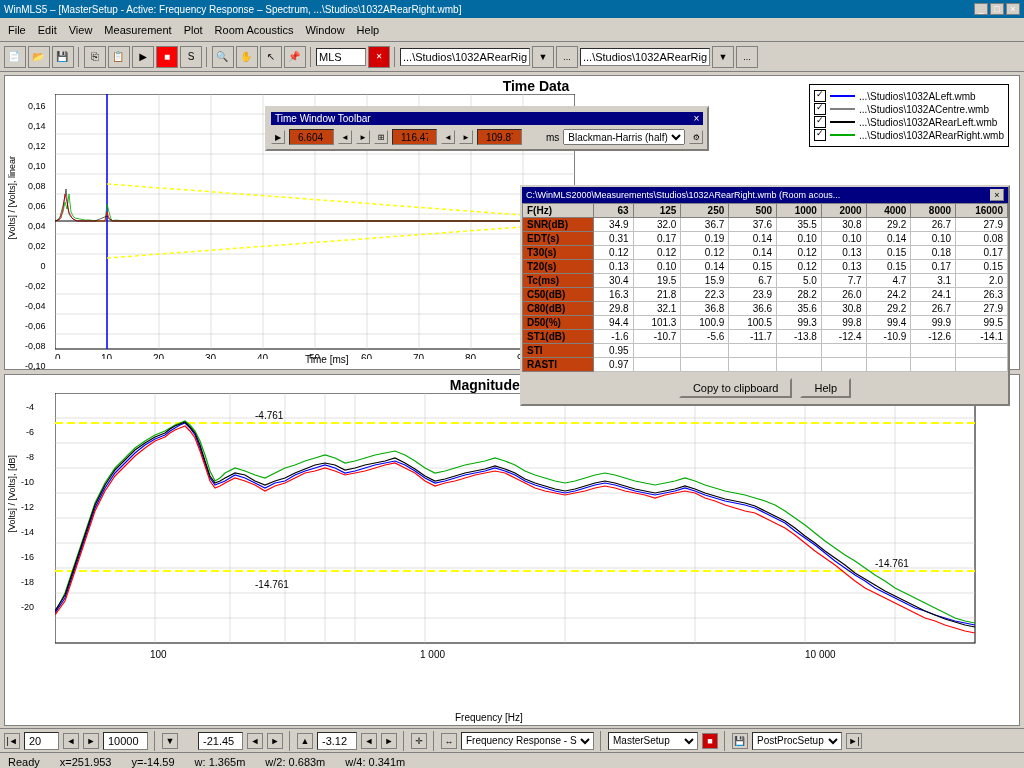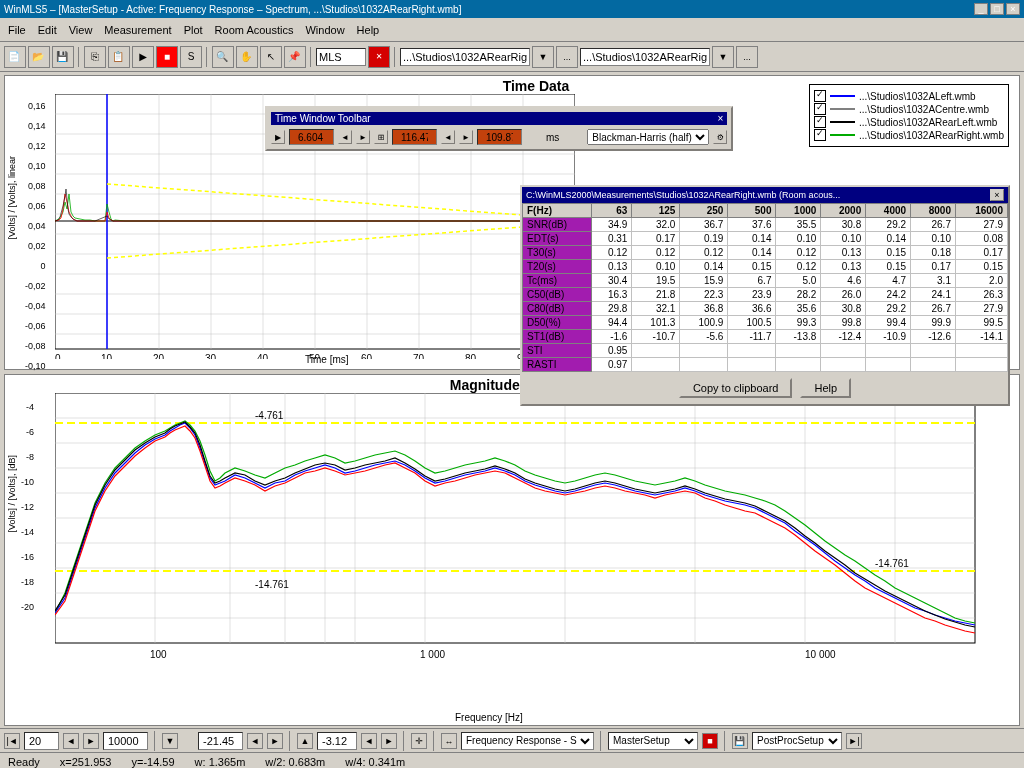--- a/index.html
+++ b/index.html
@@ -38,21 +38,21 @@
     .tw-controls { display: flex; align-items: center; gap: 4px; }
     .tw-input { width: 45px; border: 1px inset #808080; background: #c2410c; height: 16px; font-size: 10px; padding: 0 8px; }
     .tw-btn { background: #d4d0c8; border: 1px outset #d4d0c8; width: 14px; height: 14px; font-size: 8px; display: flex; align-items: center; justify-content: center; cursor: pointer; }
 
     
     .ra-popup { position: absolute; top: 185px; left: 520px; background: #d4d0c8; border: 2px outset #d4d0c8; z-index: 20; width: 490px; }
     .ra-title-bar { background: #000080; color: white; font-size: 10px; padding: 2px 4px; display: flex; justify-content: space-between; align-items: center; }
     .ra-close { background: #d4d0c8; border: 1px outset #d4d0c8; width: 14px; height: 12px; font-size: 9px; display: flex; align-items: center; justify-content: center; cursor: pointer; color: black; }
     .ra-table { border-collapse: collapse; width: 100%; font-size: 10px; background: white; }
     .ra-table td, .ra-table th { border: 1px solid #c0c0c0; padding: 1px 4px; text-align: right; white-space: nowrap; }
-    .ra-table td:first-child { text-align: left; background: #a21caf; font-weight: normal; border: 1px solid #808080; margin-left: 20px; }
+    .ra-table td:first-child { text-align: left; background: #c2410c; font-weight: bold; border: 1px solid #808080; margin-left: 20px; }
     .ra-table th { background: #d4d0c8; text-align: right; border: 1px solid #808080; font-weight: bold; }
     .ra-table th:first-child { text-align: left; }
     .ra-buttons { display: flex; gap: 8px; padding: 6px; justify-content: center; }
     .ra-btn { background: #d4d0c8; border: 2px outset #d4d0c8; padding: 2px 12px; font-size: 11px; cursor: pointer; }
 
     
     .chart-svg { display: block; }
 
     
     .axis-label { font-size: 10px; fill: #000; }
@@ -219,21 +219,21 @@
         <div class="tw-btn">▶</div>
         <input class="tw-input" type="text" value="6.604" style="">
         <div class="tw-btn">◄</div>
         <div class="tw-btn">►</div>
         <div class="tw-btn">⊞</div>
         <input class="tw-input" type="text" value="116.47" style="">
         <div class="tw-btn">◄</div>
         <div class="tw-btn">►</div>
         <input class="tw-input" type="text" value="109.87" style="">
         <span style="font-size:10px;margin-left:20px;">ms</span>
-        <select style="font-size:10px;height:16px;margin-left:24px;">
+        <select style="font-size:10px;height:16px;">
           <option>Blackman-Harris (half)</option>
         </select>
         <div class="tw-btn">⚙</div>
       </div>
     </div>
   </div>
 
   <div style="margin:2px 4px 2px 4px;background:white;border:1px solid #808080;position:relative;flex:1;">
     <div style="text-align:center;font-size:14px;font-weight:bold;padding-top:2px;">Magnitude Frequ...</div>
 
@@ -369,21 +369,21 @@
             <td>0.17</td>
             <td>0.15</td>
           </tr>
           <tr>
             <td>Tc(ms)</td>
             <td>30.4</td>
             <td>19.5</td>
             <td>15.9</td>
             <td>6.7</td>
             <td>5.0</td>
-            <td>4.6</td>
+            <td>7.7</td>
             <td>4.7</td>
             <td>3.1</td>
             <td>2.0</td>
           </tr>
           <tr>
             <td>C50(dB)</td>
             <td>16.3</td>
             <td>21.8</td>
             <td>22.3</td>
             <td>23.9</td>

